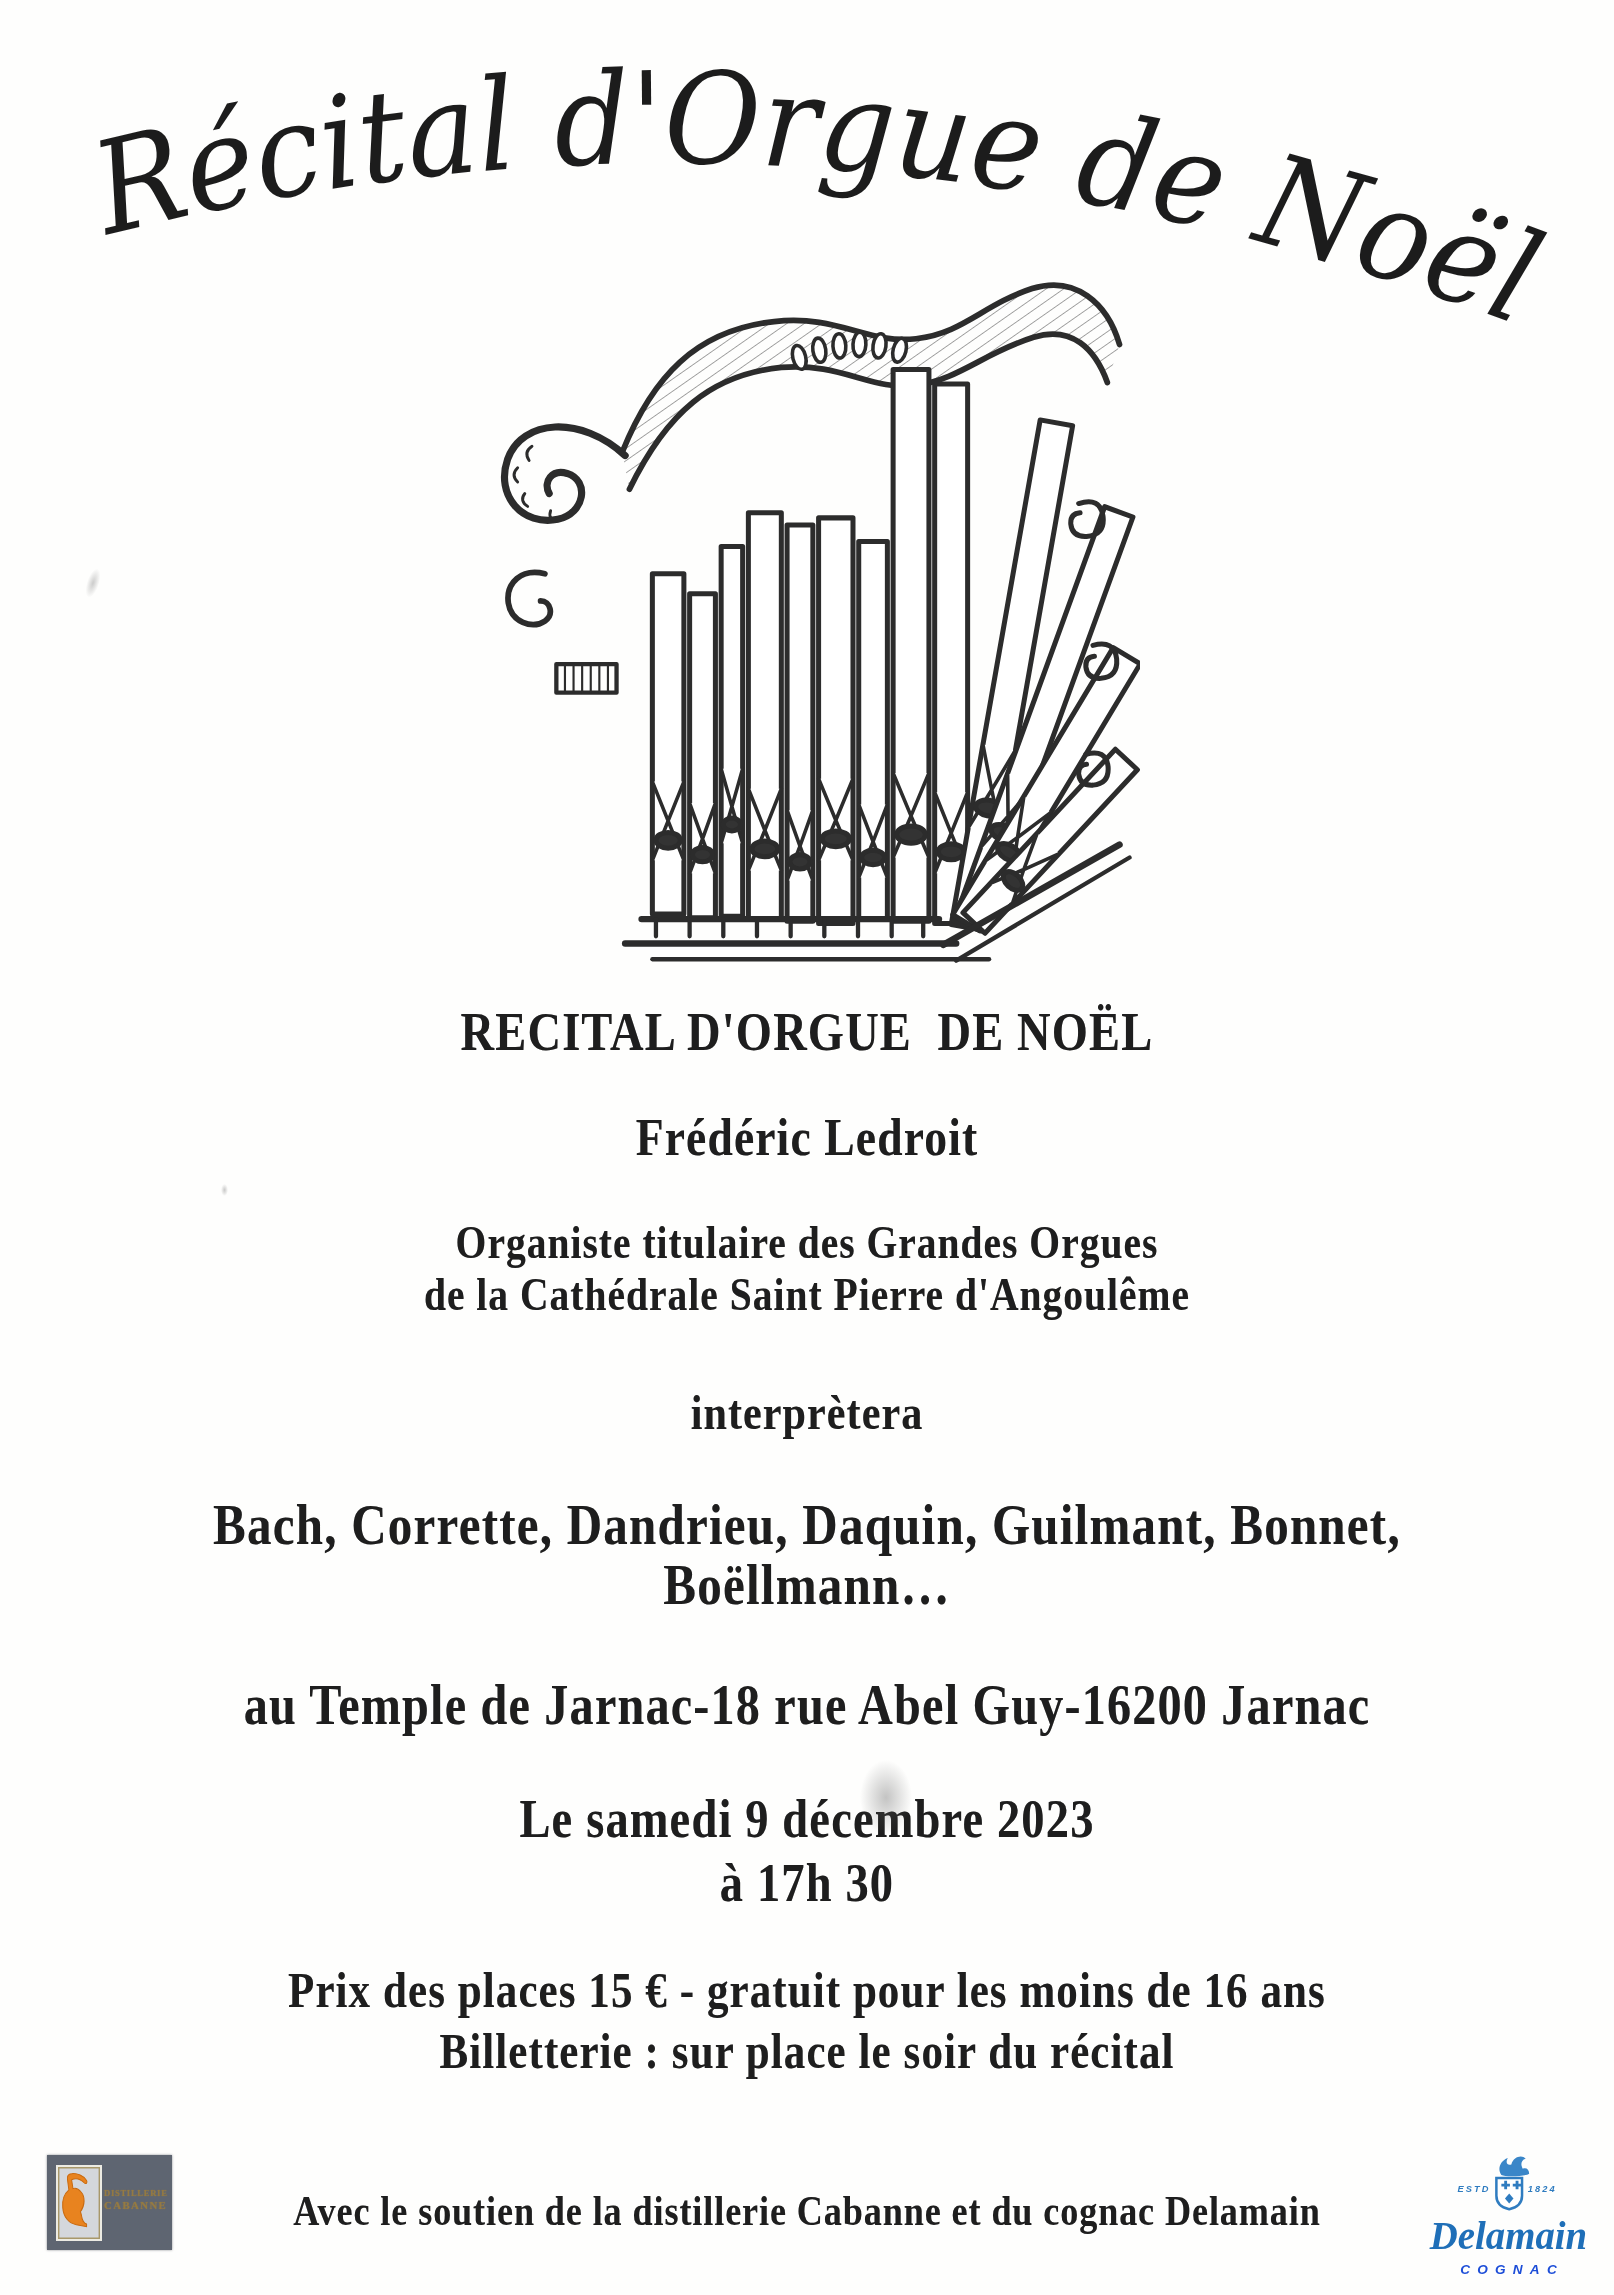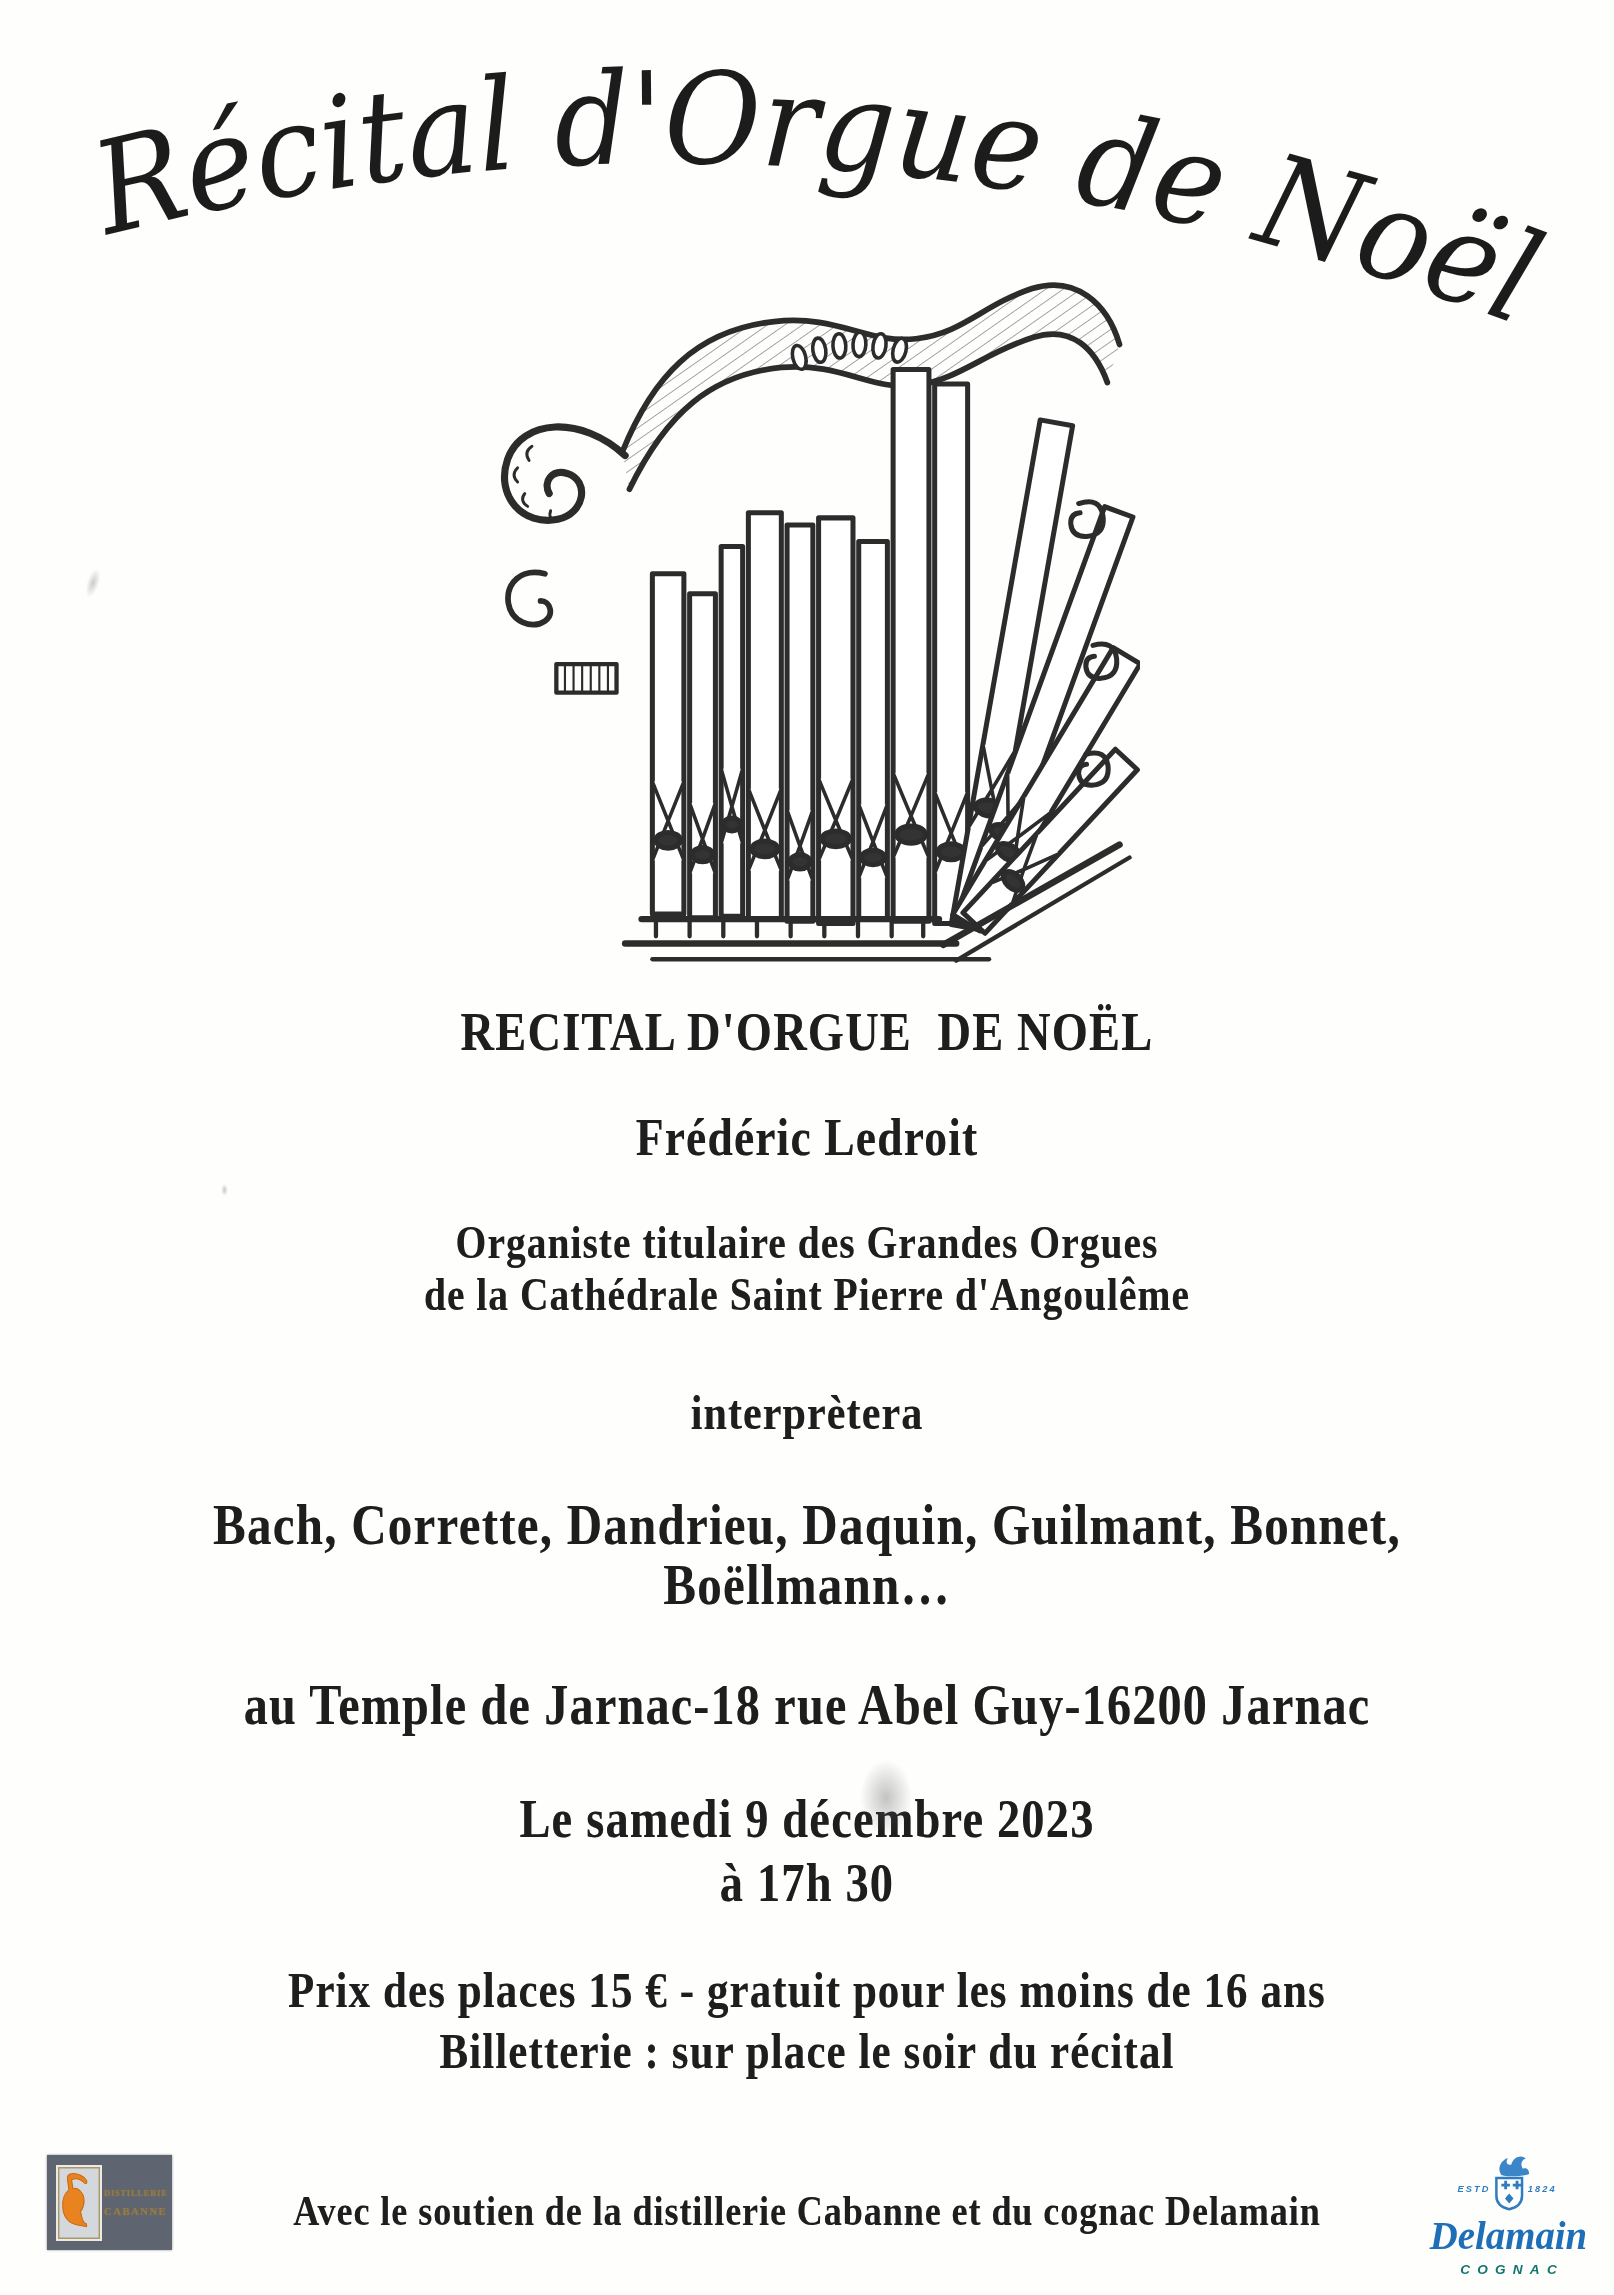--- a/index.html
+++ b/index.html
@@ -53,36 +53,36 @@
     background:#d4d7dc;border:2.9px solid #ecebe3;
     box-shadow:inset 0 0 0 1.4px #a8986a;
   }
   .cabanne-frame svg{position:absolute;left:0.7px;top:1.4px;}
   .cabanne-text{
     position:absolute;left:57px;top:33px;width:63px;text-align:center;
     font-family:Liberation Serif, serif;font-weight:bold;color:#9a7c3e;
     text-shadow:0 0 1.4px rgba(154,124,62,.9);opacity:.92;
   }
   .cabanne-text .l1{font-size:8.6px;letter-spacing:0.7px;}
-  .cabanne-text .l2{font-size:10.8px;letter-spacing:1.4px;margin-top:7px;}
+  .cabanne-text .l2{font-size:10.8px;letter-spacing:1.4px;margin-top:1px;}
   
   .delamain{position:absolute;left:1421px;top:2148px;width:175px;text-align:center;font-style:italic;}
   .delamain-crest{display:block;margin:0 auto;}
   .delamain-crest text{
     font-family:"Liberation Sans", sans-serif;font-weight:bold;
     font-size:13px;letter-spacing:3px;fill:#2f7cc0;
   }
   .delamain-name{
     font-family:"Liberation Serif", serif;font-weight:bold;
     font-size:40px;color:#1f6fb8;line-height:1;margin-top:1.4px;
     transform:scaleX(0.97);
   }
   .delamain-cognac{
     font-family:"Liberation Sans", sans-serif;font-weight:bold;
-    font-size:13.6px;letter-spacing:7.2px;color:#0f766e;margin-top:5.7px;padding-left:7.2px;
+    font-size:13.6px;letter-spacing:7.2px;color:#1d4ed8;margin-top:5.7px;padding-left:7.2px;
   }
 </style>
 </head>
 <body>
 
 <div class="page">
 
   <svg class="title-svg" viewBox="0 0 2252 520" aria-hidden="true">
     <defs>
       <path id="title-arc" d="M 140 330 Q 1130 72 2140 462" fill="none"></path>

